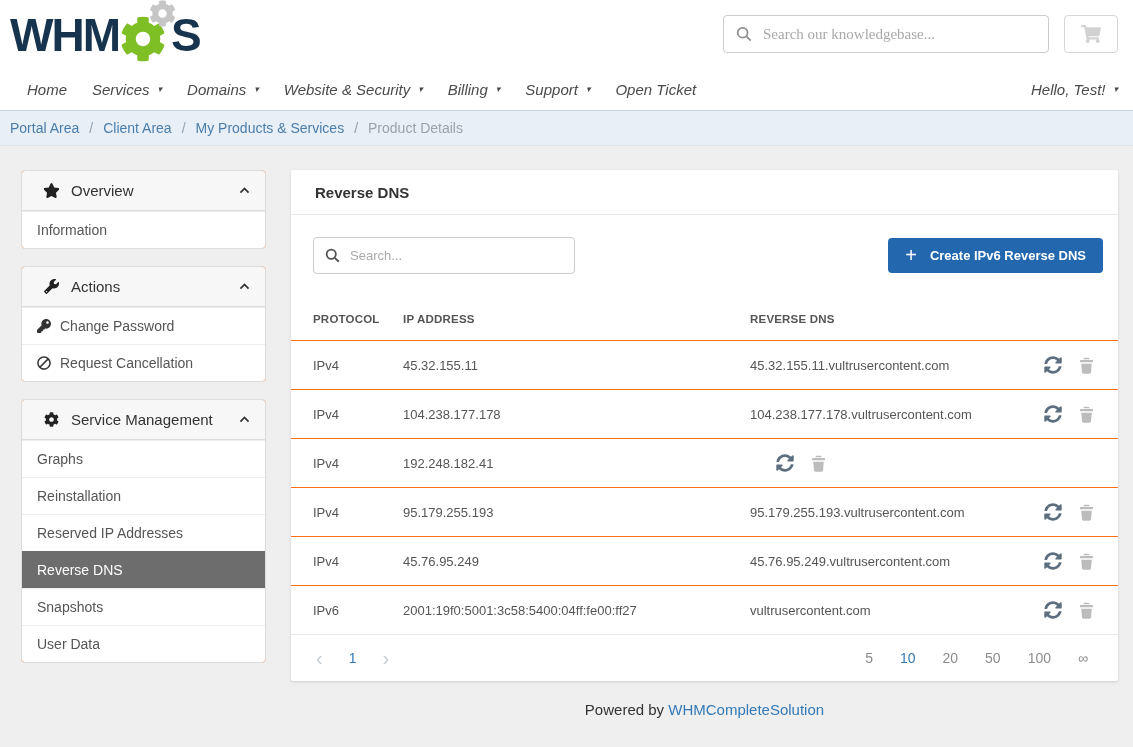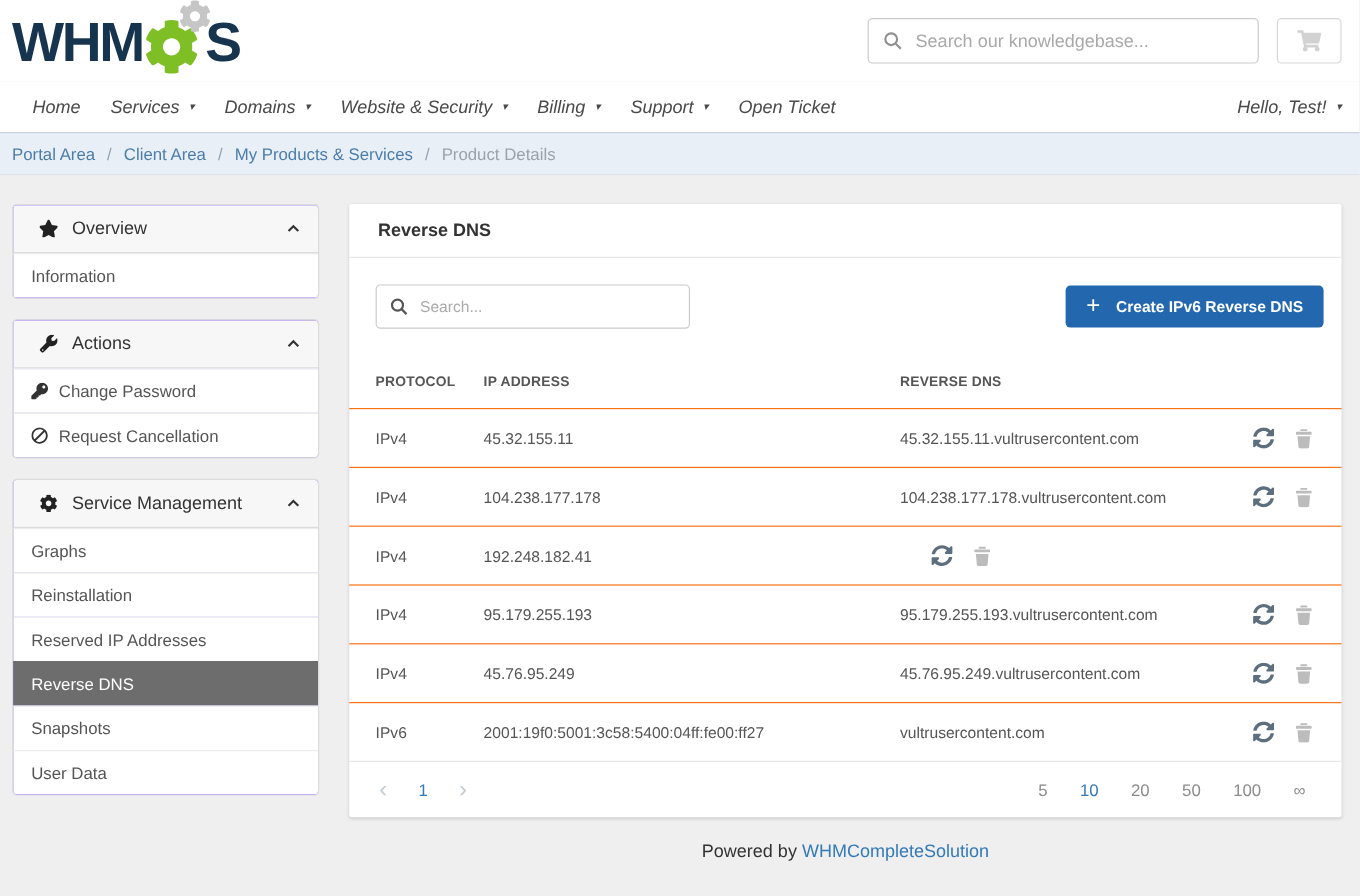--- a/index.html
+++ b/index.html
@@ -5,21 +5,21 @@
   * { margin:0; padding:0; box-sizing:border-box; }
   html,body { width:1133px; height:747px; overflow:hidden; }
   body { font-family:"Liberation Sans", sans-serif; background:#efefef; color:#555; }
 
   
   .site-header { background:#fff; height:68px; display:flex; align-items:center; padding:0 15px 0 10px; }
   .logo { display:flex; align-items:flex-end; font-weight:bold; font-size:46px; letter-spacing:-2px; color:#17344f; line-height:1; user-select:none; }
   .logo .gearwrap { position:relative; width:50px; height:48px; margin:0 1px; }
   .logo .gear-green { position:absolute; left:0; bottom:-4px; width:46px; height:46px; fill:#7fbf26; }
   .logo .gear-gray { position:absolute; right:-6px; top:-10px; width:27px; height:27px; fill:#c6c6c6; }
-  .header-right { margin-left:auto; display:flex; align-items:center; }
+  .header-right { margin-left:auto; display:flex; align-items:center;font-family:Liberation Serif, serif; }
   .kb-search { width:326px; height:38px; border:1px solid #ccc; border-radius:4px; display:flex; align-items:center; padding:0 12px; gap:11px; background:#fff; }
   .kb-search svg { width:16px; height:16px; stroke:#8f8f8f; flex:none; }
   .kb-search input { border:none; outline:none; flex:1; font-size:15px; color:#555; font-family:inherit; background:transparent; }
   .kb-search input::placeholder { color:#a9a9a9; }
   .cart-btn { margin-left:15px; width:54px; height:38px; background:#fff; border:1px solid #d7d7d7; border-radius:4px; display:flex; align-items:center; justify-content:center; cursor:pointer; }
   .cart-btn svg { width:20px; height:18px; fill:#d2d2d2; }
 
   
   .main-nav { background:#fff; height:42px; display:flex; align-items:center; padding:0 15px 0 27px; column-gap:25px; font-size:15px; color:#4a4a4a; }
   .nav-item { display:flex; align-items:center; cursor:pointer; white-space:nowrap;font-style:italic; }
@@ -31,21 +31,21 @@
   .crumb-link { color:#4b7dab; cursor:pointer; text-decoration:none; }
   .crumb-sep { color:#93a3b3; }
   .crumb-current { color:#9aa3ab; }
 
   
   .content { display:flex; gap:25px; padding:24px 15px 0 10px; align-items:flex-start; }
   .sidebar { width:256px; flex:none; }
   .main-col { flex:1; }
 
   
-  .side-panel { background:#8b5cf6; border:1px solid #dcdcdc; border-radius:4px; overflow:hidden; margin-bottom:17px; }
+  .side-panel { background:#f97316; border:1px solid #dcdcdc; border-radius:4px; overflow:hidden; margin-bottom:17px;margin-left:11px; }
   .side-panel-header { height:40px; background:#f7f7f7; border-bottom:1px solid #dcdcdc; display:flex; align-items:center; padding:0 14px 0 22px; gap:12px; font-size:15px; color:#333; cursor:pointer; }
   .side-panel-header svg.hicon { width:15px; height:15px; fill:#222; flex:none; }
   .side-panel-header .collapse { margin-left:auto; width:13px; height:13px; stroke:#333; fill:none; stroke-width:2.2; }
   .side-item { min-height:37px; display:flex; align-items:center; padding:0 15px; gap:9px; font-size:14px; color:#555; cursor:pointer; border-top:1px solid #ededed; background:#fff; }
   .side-item:first-child { border-top:none; }
   .side-item svg { width:14px; height:14px; fill:#333; flex:none; }
   .side-item.active { background:#6d6d6d; color:#fdfdfd; border-color:#6d6d6d; }
 
   
   .main-card { background:#fff; border-radius:2px; box-shadow:0 1px 3px rgba(0,0,0,.14); }

